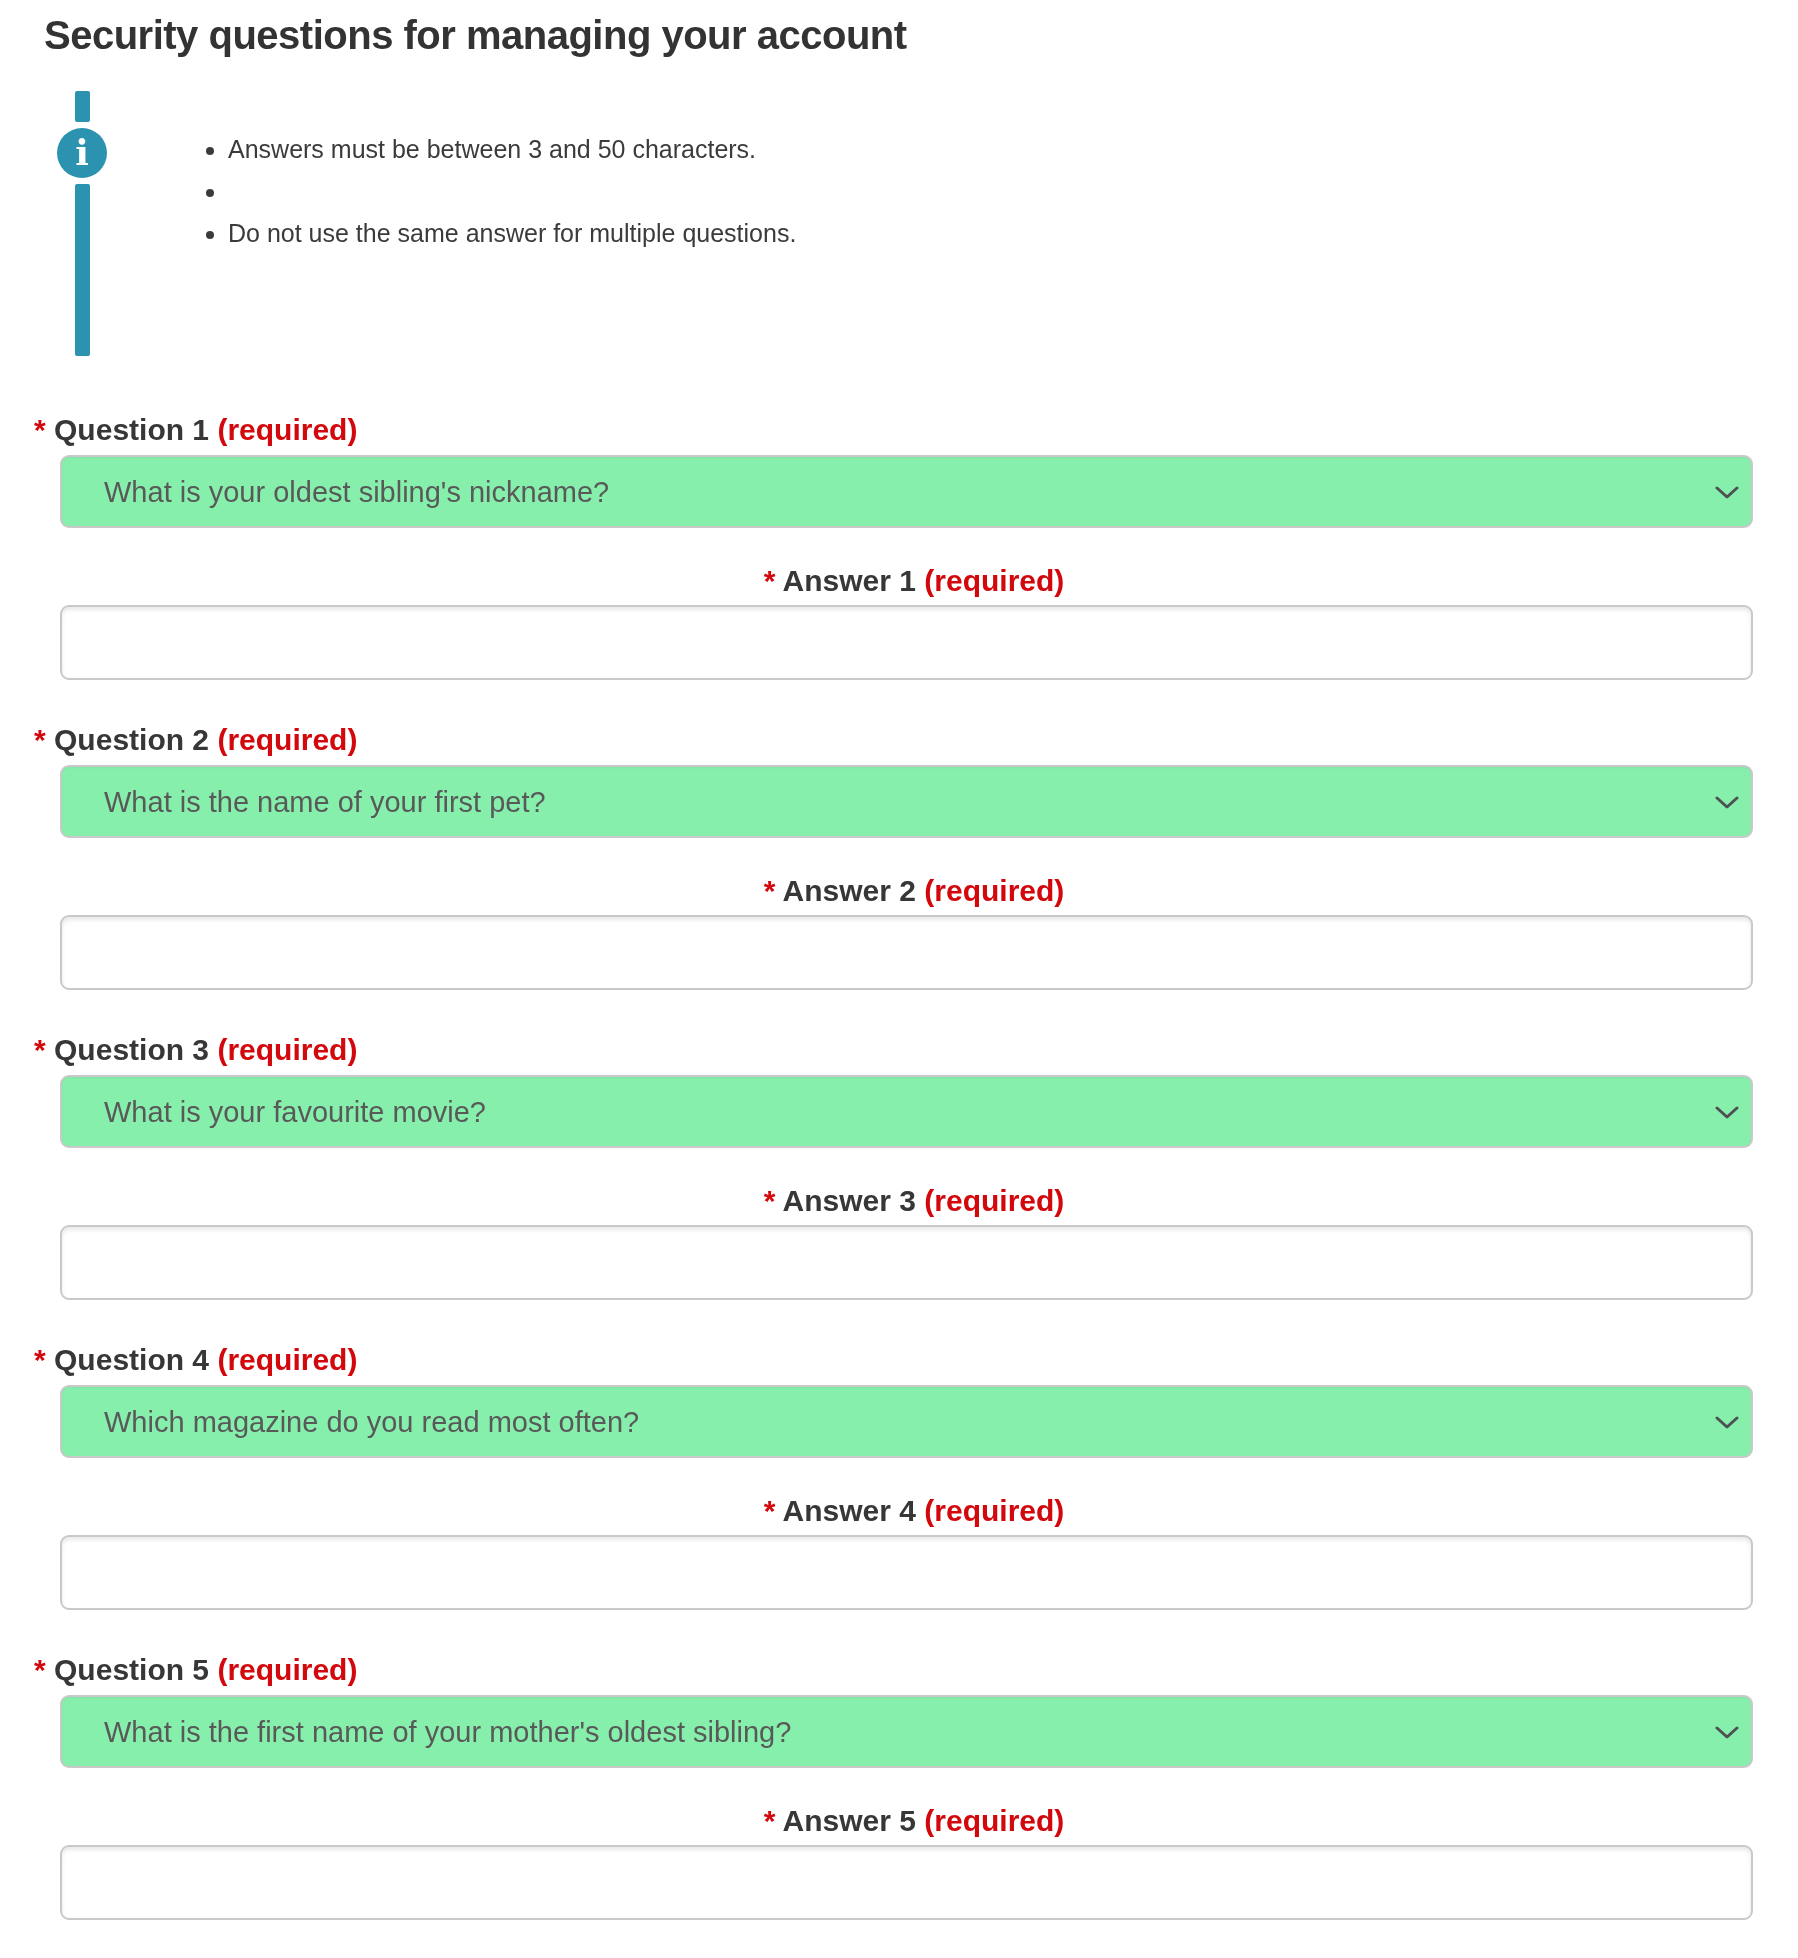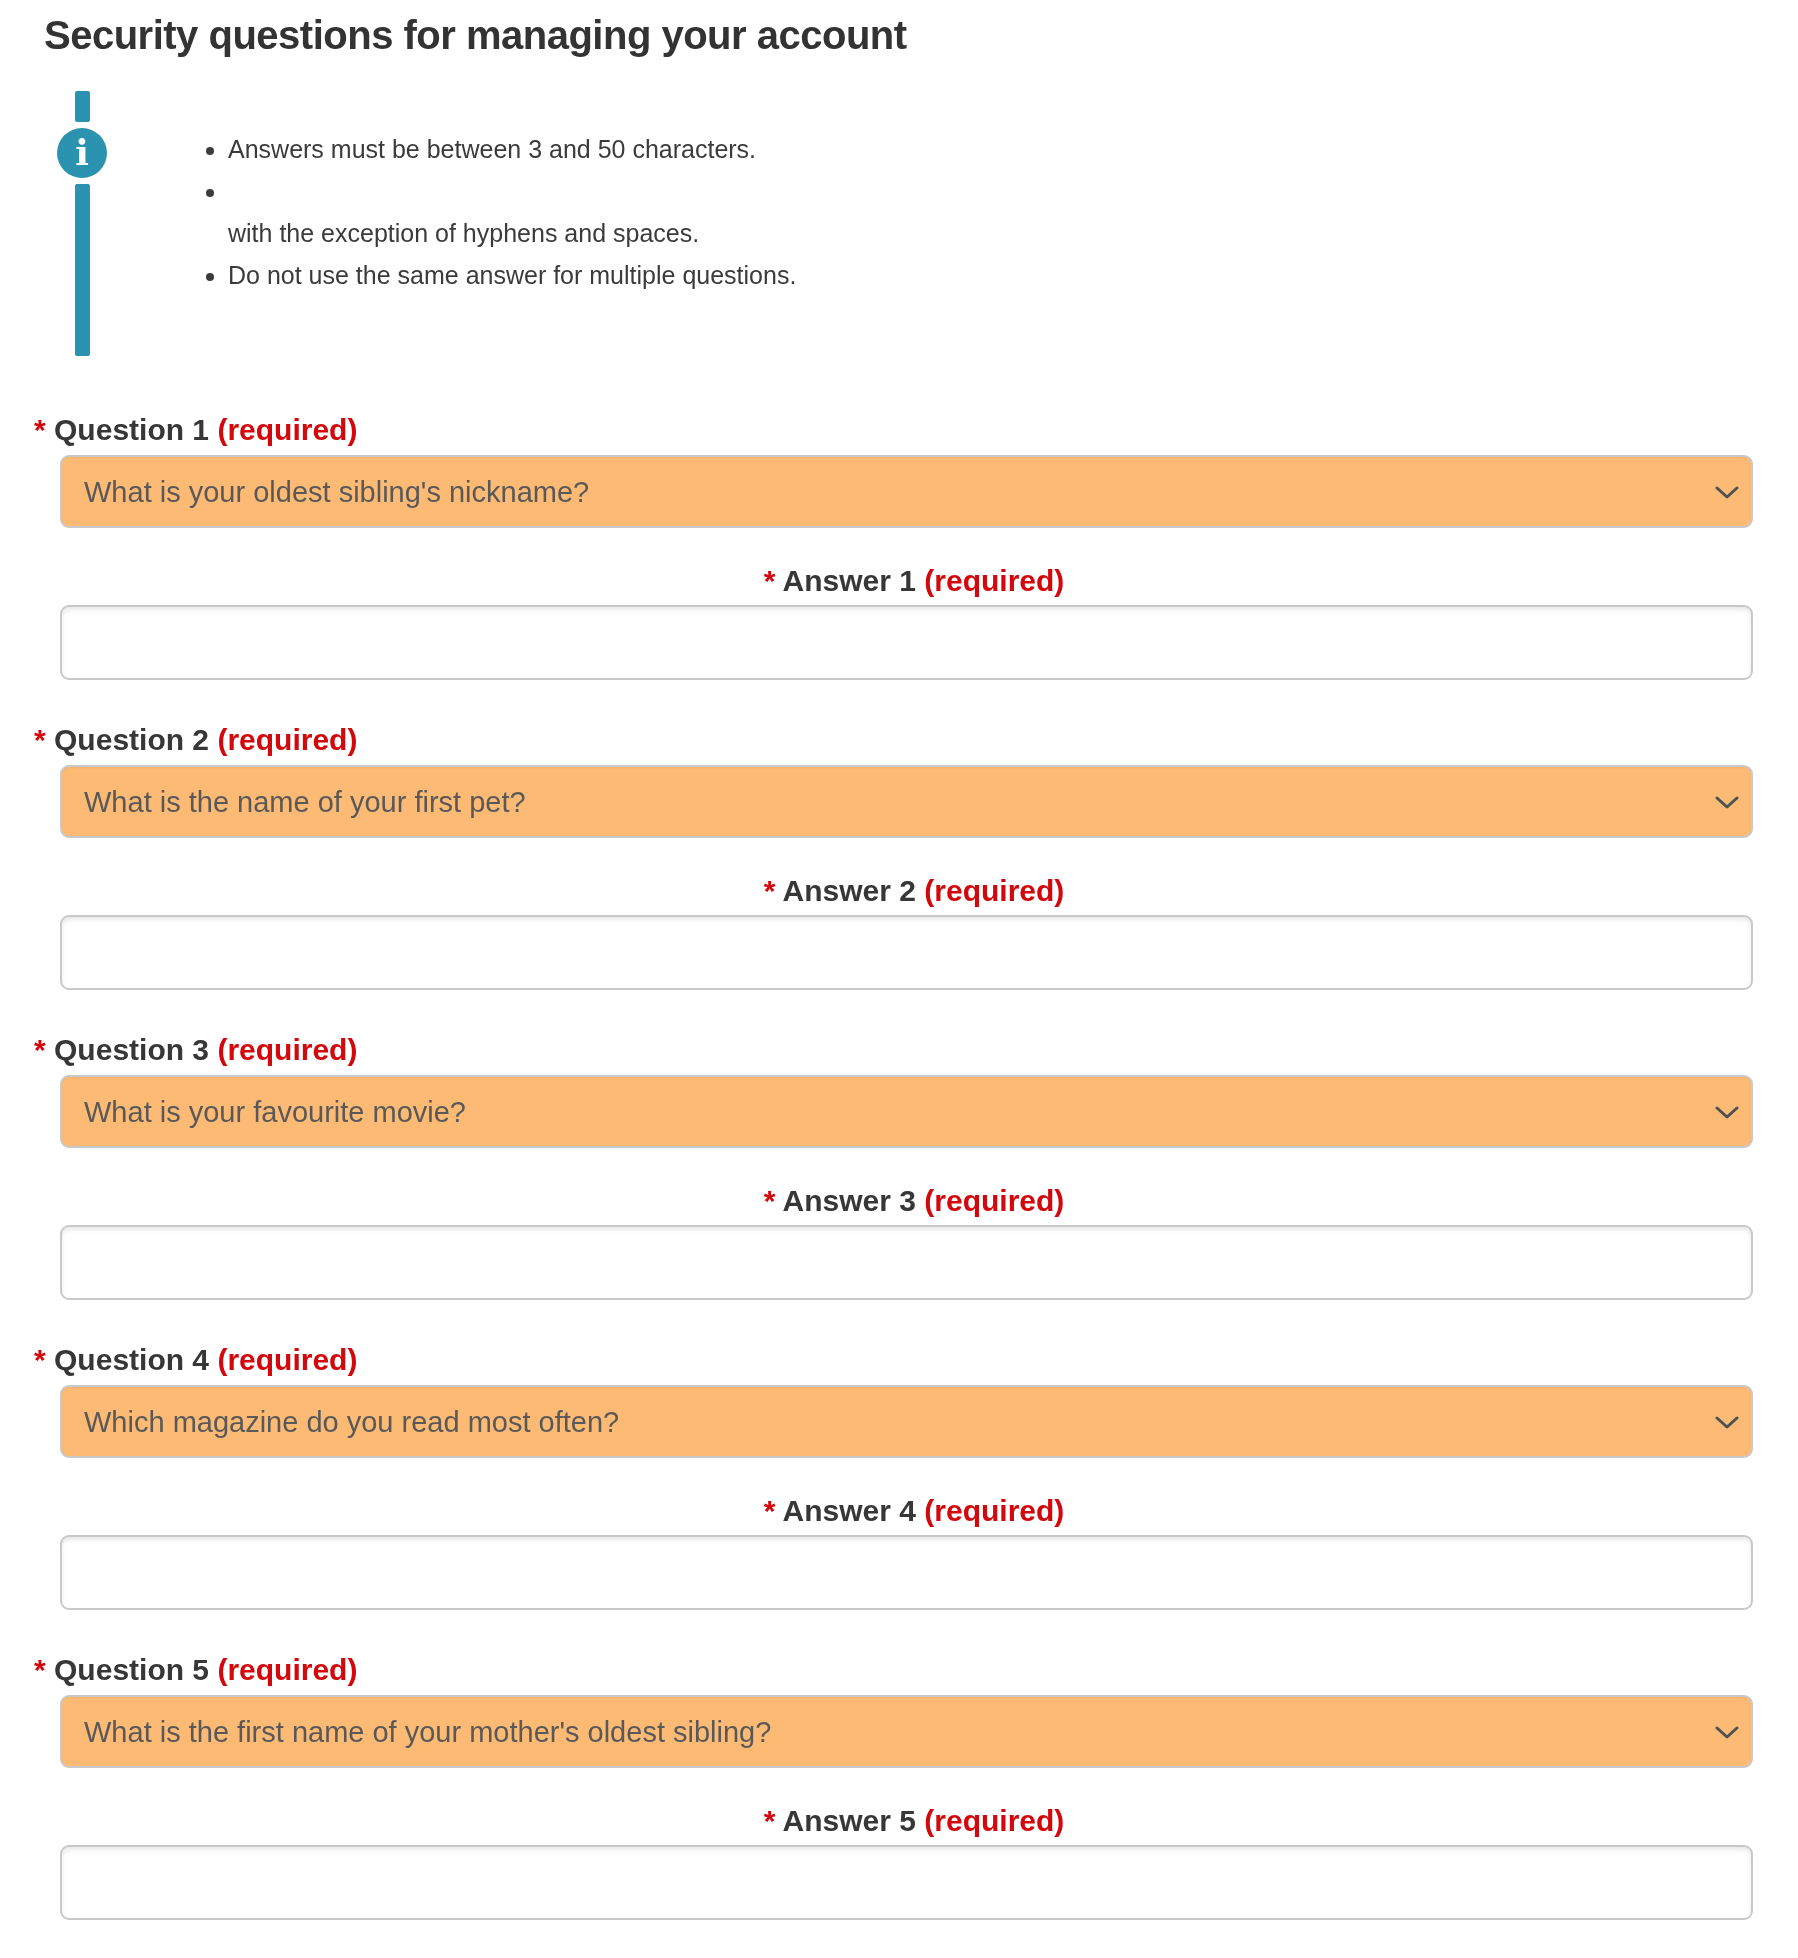--- a/index.html
+++ b/index.html
@@ -92,25 +92,25 @@
     width: 1693px;
   }
   select.question-select {
     -webkit-appearance: none;
     -moz-appearance: none;
     appearance: none;
     width: 100%;
     height: 73px;
     border: 2px solid #c9c9c9;
     border-radius: 9px;
-    background: #fdba74;
+    background: #86efac;
     font-family: inherit;
     font-size: 29px;
     color: #595959;
-    padding: 0 70px 0 22px;
+    padding: 0 70px 0 42px;
     box-shadow: inset 0 1px 2px rgba(0,0,0,0.05);
   }
   .chev {
     position: absolute;
     right: 14px;
     top: 31px;
     pointer-events: none;
   }
 
   input.text-input {
@@ -142,21 +142,20 @@
         <span>i</span>
       </div>
       <div class="info-bar seg-bottom"></div>
     </div>
     <ul class="info-list">
       <li>
         <span>Answers must be between 3 and 50 characters.</span>
       </li>
       <li>
         <br>
-        <span>with the exception of hyphens and spaces.</span>
       </li>
       <li>
         <span>Do not use the same answer for multiple questions.</span>
       </li>
     </ul>
   </section>
 
   <form>
 
     <div class="group">

